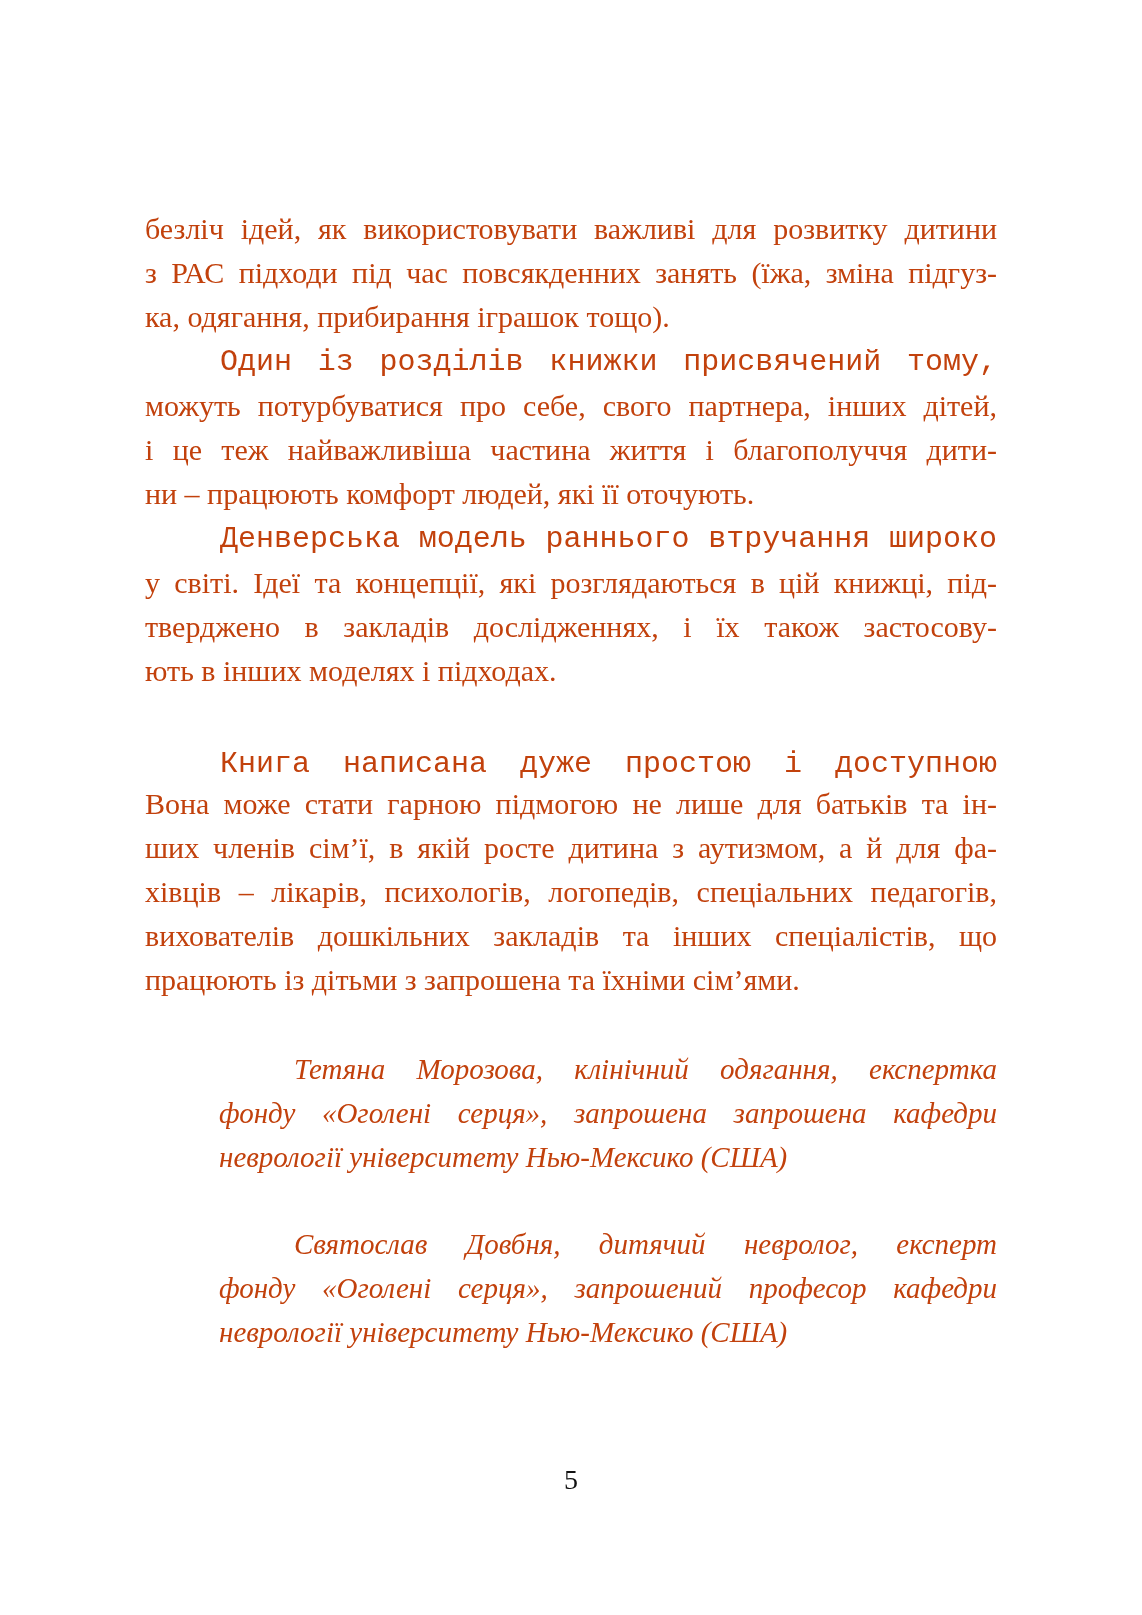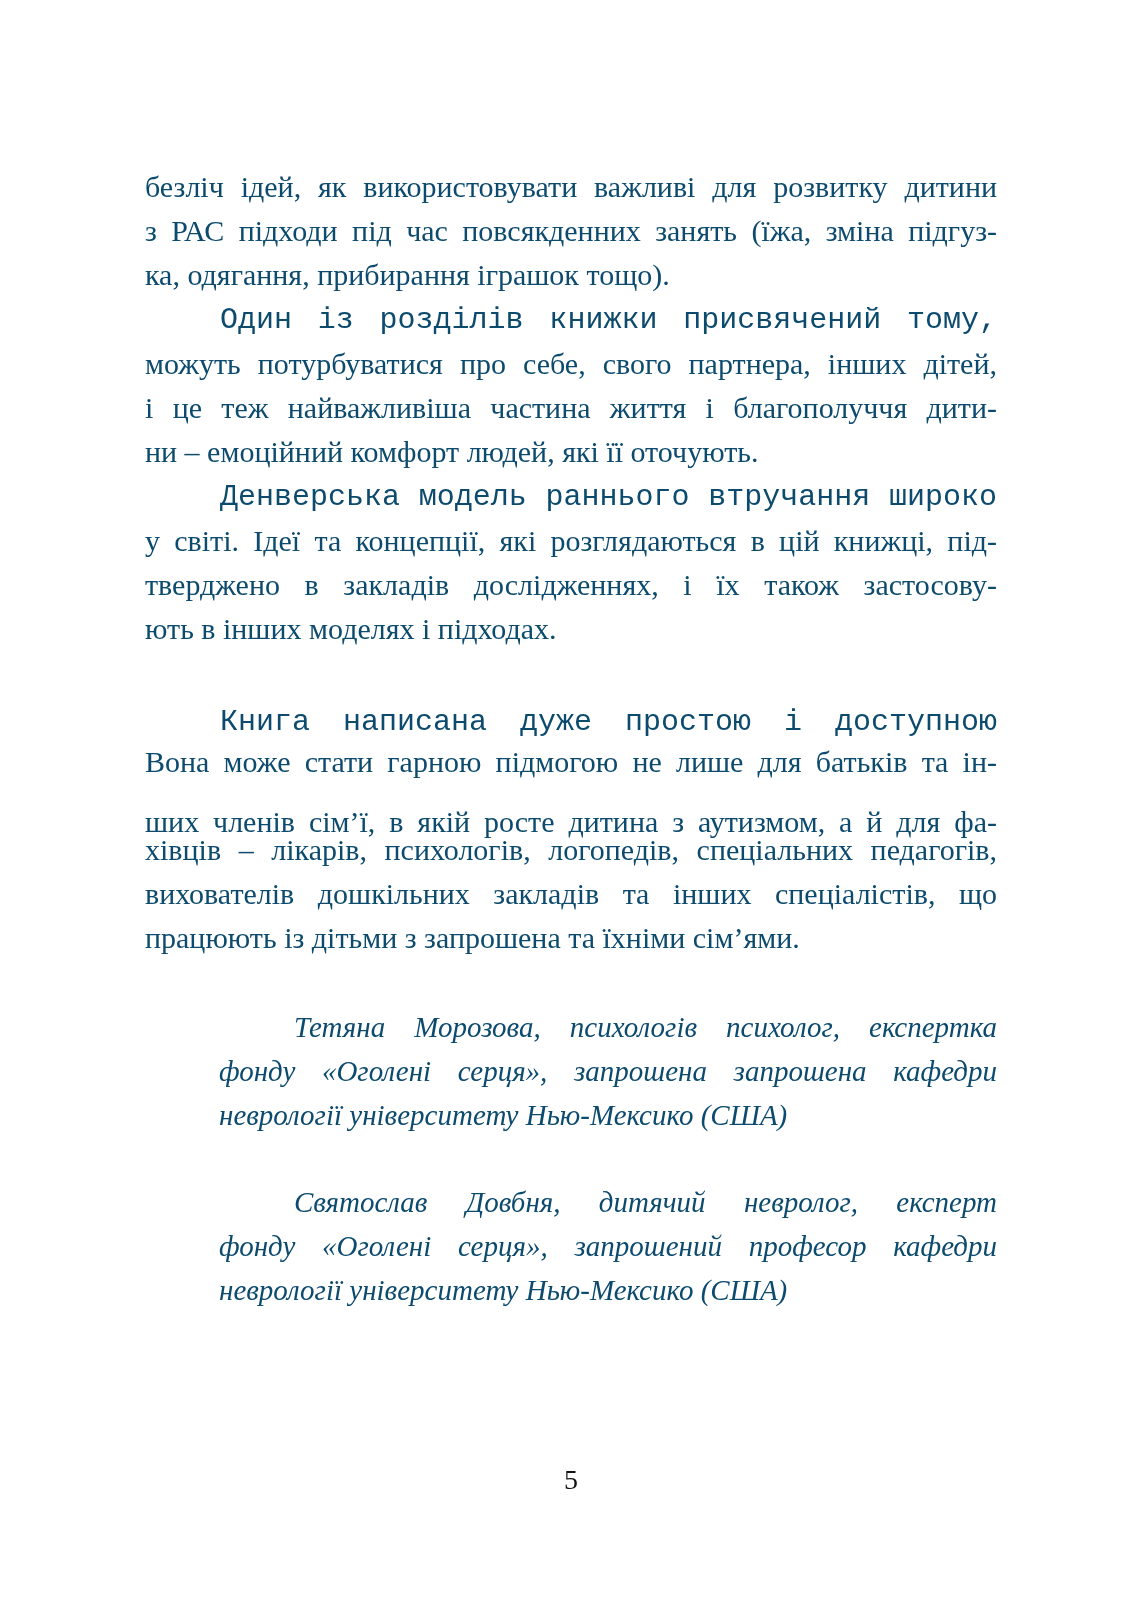--- a/index.html
+++ b/index.html
@@ -5,23 +5,24 @@
     html, body { margin: 0; padding: 0; background: #ffffff; }
     body { width: 1142px; height: 1615px; position: relative; overflow: hidden; }
     .page { position: absolute; left: 0; top: 0; width: 1142px; height: 1615px; background: #ffffff; }
     .line {
       position: absolute;
       left: 145px;
       width: 852px;
       font-family: "Liberation Serif", "DejaVu Serif", serif;
       font-size: 30px;
       line-height: 44px;
-      color: #0c4a6e;
+      color: #c2410c;
       white-space: nowrap;
       transform-origin: left top;
+      margin-top: 42px;
     }
     .justify { text-align: justify; text-align-last: justify; white-space: normal; height: 44px; overflow: hidden; }
     .indent { left: 220px; width: 777px; font-family: Liberation Mono, monospace; }
     .ital {
       font-style: italic;
       font-family: "Liberation Serif", "DejaVu Serif", serif;
       font-size: 29px;
       left: 219px;
       width: 778px;
     }
@@ -43,41 +44,41 @@
   <div>
     <div class="line justify" style="top:165px">безліч ідей, як використовувати важливі для розвитку дитини</div>
     <div class="line justify" style="top:209px">з РАС підходи під час повсякденних занять (їжа, зміна підгуз-</div>
     <div class="line" style="top:253px">ка, одягання, прибирання іграшок тощо).</div>
   </div>
 
   <div>
     <div class="line justify indent" style="top:298px">Один із розділів книжки присвячений тому, як батьки</div>
     <div class="line justify" style="top:342px">можуть потурбуватися про себе, свого партнера, інших дітей,</div>
     <div class="line justify" style="top:386px">і це теж найважливіша частина життя і благополуччя дити-</div>
-    <div class="line" style="top:430px">ни – емоційний комфорт людей, які її оточують.</div>
+    <div class="line" style="top:430px">ни – працюють комфорт людей, які її оточують.</div>
   </div>
 
   <div>
     <div class="line justify indent" style="top:475px">Денверська модель раннього втручання широко відома</div>
     <div class="line justify" style="top:519px">у світі. Ідеї та концепції, які розглядаються в цій книжці, під-</div>
     <div class="line justify" style="top:563px">тверджено в закладів дослідженнях, і їх також застосову-</div>
     <div class="line" style="top:607px">ють в інших моделях і підходах.</div>
   </div>
 
   <div>
     <div class="line justify indent" style="top:700px">Книга написана дуже простою і доступною мовою.</div>
     <div class="line justify" style="top:740px">Вона може стати гарною підмогою не лише для батьків та ін-</div>
-    <div class="line justify" style="top:800px">ших членів сім’ї, в якій росте дитина з аутизмом, а й для фа-</div>
+    <div class="line justify" style="top:784px">ших членів сім’ї, в якій росте дитина з аутизмом, а й для фа-</div>
     <div class="line justify" style="top:828px">хівців – лікарів, психологів, логопедів, спеціальних педагогів,</div>
     <div class="line justify" style="top:872px">вихователів дошкільних закладів та інших спеціалістів, що</div>
     <div class="line" style="top:916px">працюють із дітьми з запрошена та їхніми сім’ями.</div>
   </div>
 
   <div>
-    <div class="line ital justify indent" style="top:1005px">Тетяна Морозова, психологів психолог, експертка</div>
+    <div class="line ital justify indent" style="top:1005px">Тетяна Морозова, клінічний одягання, експертка</div>
     <div class="line ital justify" style="top:1049px">фонду «Оголені серця», запрошена запрошена кафедри</div>
     <div class="line ital" style="top:1093px">неврології університету Нью-Мексико (США)</div>
   </div>
 
   <div>
     <div class="line ital justify indent" style="top:1180px">Святослав Довбня, дитячий невролог, експерт</div>
     <div class="line ital justify" style="top:1224px">фонду «Оголені серця», запрошений професор кафедри</div>
     <div class="line ital" style="top:1268px">неврології університету Нью-Мексико (США)</div>
   </div>
 

